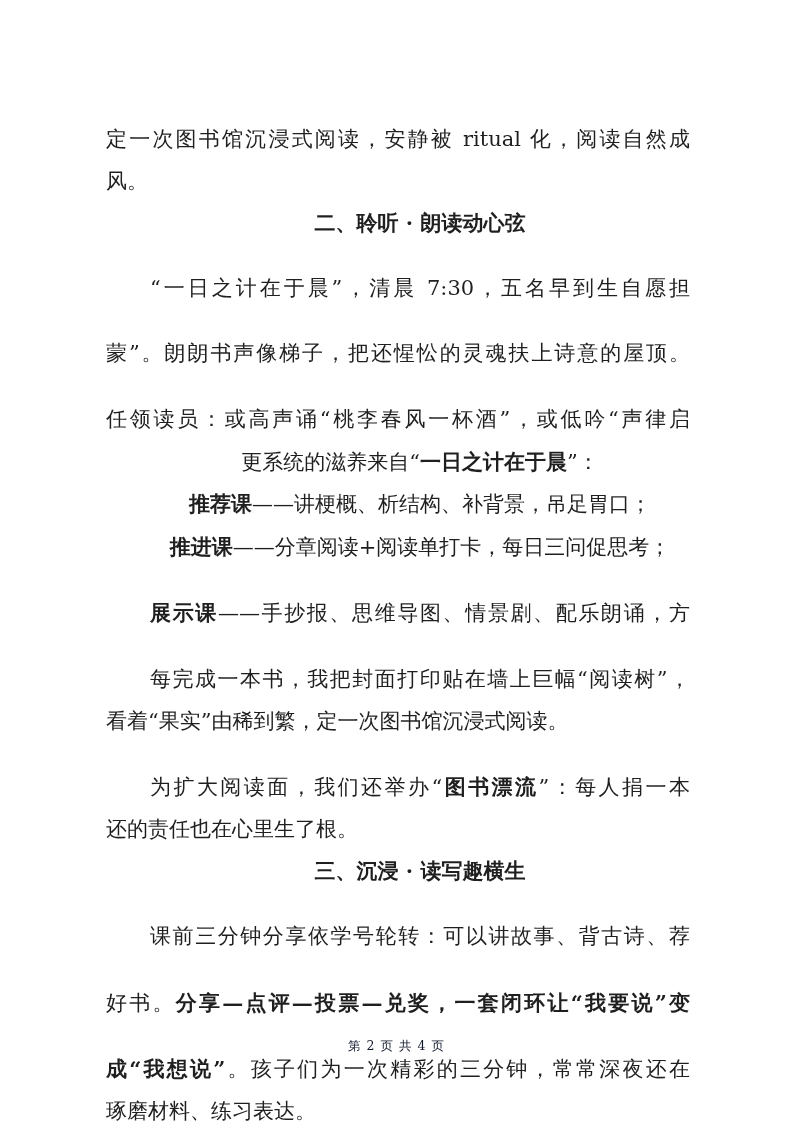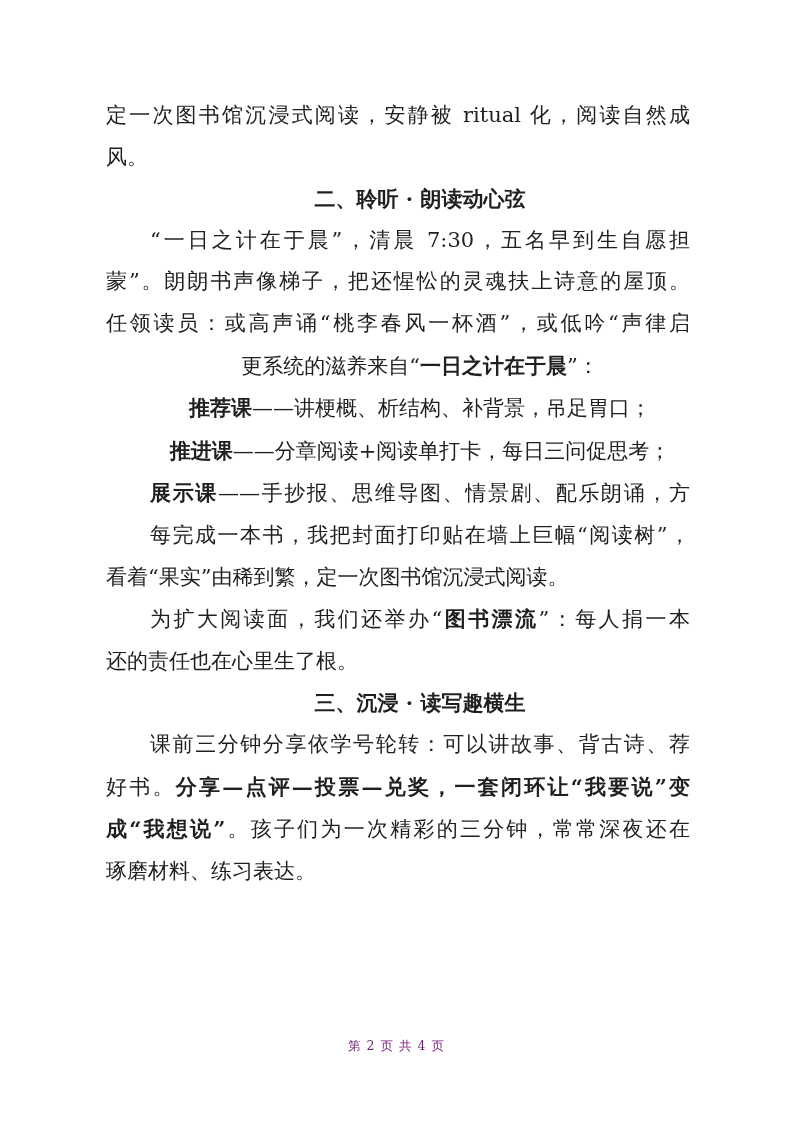--- a/index.html
+++ b/index.html
@@ -24,40 +24,41 @@
     font-size: 21px;
     line-height: 41.6px;
   }
   .line {
     width: 100%;
     text-align: left;
   }
   .line.justify {
     text-align: justify;
     text-align-last: justify;
+    margin-top: 24px;
   }
   .line.indent {
     padding-left: 44px;
     box-sizing: border-box;
     text-align: center;
   }
   .seg.bold {
     font-weight: 700;
   }
   .heading-line {
     font-weight: 700;
   }
   .footer {
     position: absolute;
     left: 0;
     right: 0;
     top: 1038px;
     text-align: center;
     font-size: 12.5px;
-    color: #701a75;
+    color: #0f172a;
     letter-spacing: 1px;
   }
 </style>
 </head>
 <body>
 
 <div class="page">
   <div class="doc-body">
       <div class="line justify"><span class="seg">定一次图书馆沉浸式阅读，安静被 ritual 化，阅读自然成</span></div>
       <div class="line"><span class="seg">风。</span></div>

